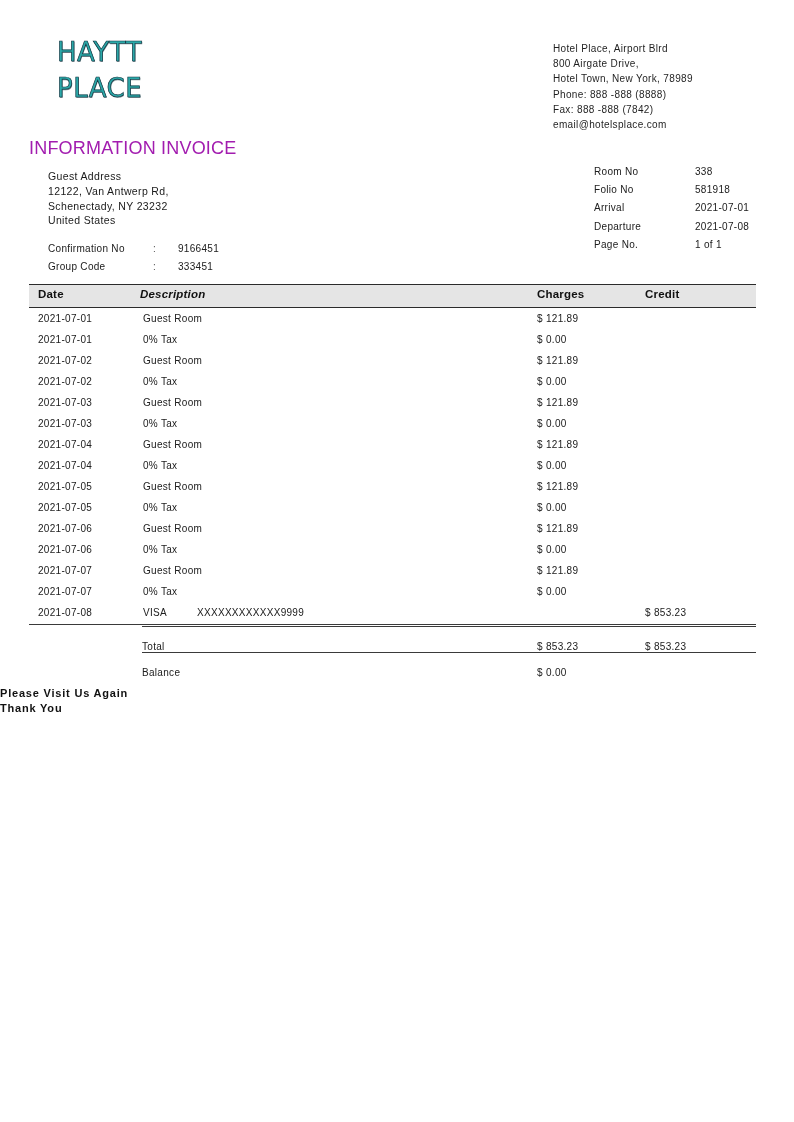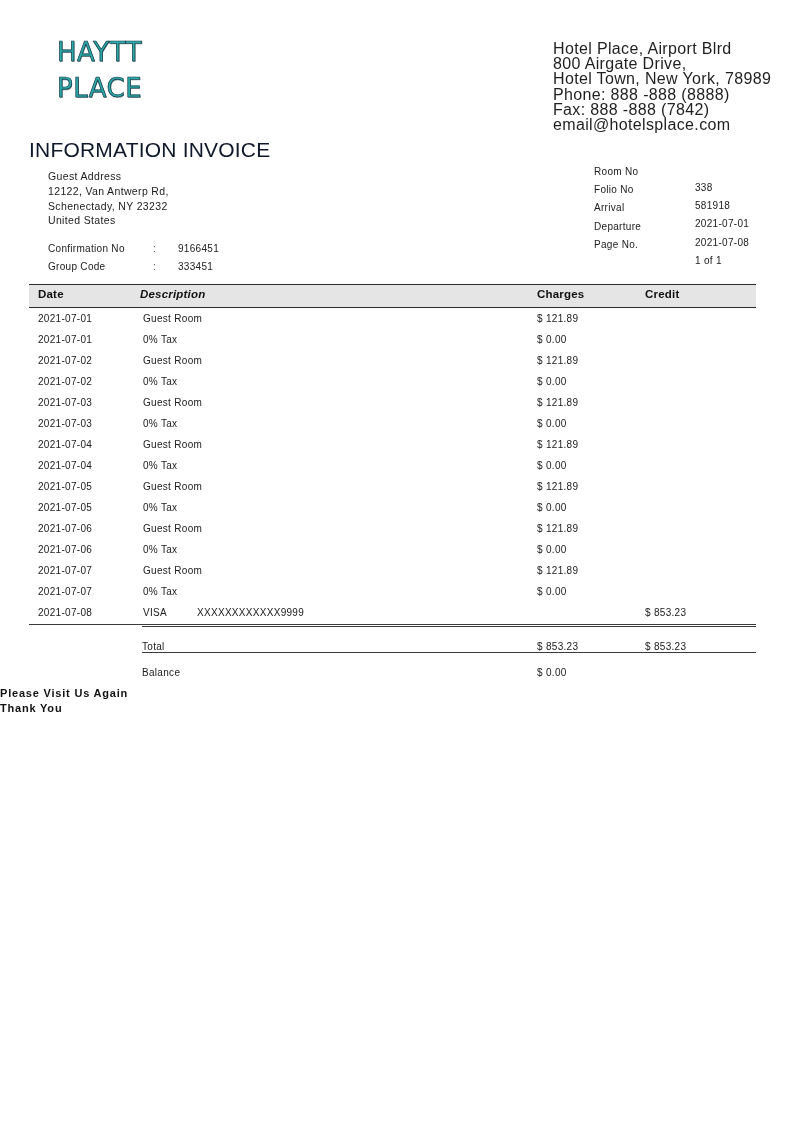--- a/index.html
+++ b/index.html
@@ -32,35 +32,35 @@
     text-shadow: 0.5px 0.5px 0 rgba(18,51,63,0.55);
     font-weight: 400;
   }
   .logo div { white-space: pre; }
 
   
   .hotel-address {
     position: absolute;
     left: 553px;
     top: 41px;
-    font-size: 16px;
+    font-size: 10px;
     line-height: 15.2px;
     letter-spacing: 0.35px;
     color: #1f1f1f;
   }
   .hotel-address div { white-space: pre; }
 
   
   .doc-title {
     position: absolute;
     left: 29px;
     top: 138px;
-    font-size: 21px;
+    font-size: 18px;
     letter-spacing: 0.2px;
-    color: #0f172a;
+    color: #a21caf;
     font-weight: 400;
     white-space: pre;
   }
 
   
   .guest-block {
     position: absolute;
     left: 48px;
     top: 169px;
     font-size: 10.5px;
@@ -86,21 +86,21 @@
   .meta-right {
     position: absolute;
     left: 594px;
     top: 163px;
     font-size: 10.5px;
     line-height: 18.2px;
     letter-spacing: 0.35px;
   }
   .meta-right .row { position: relative; height: 18.2px; white-space: pre; }
   .meta-right .lbl { position: absolute; left: 0; top: 0; }
-  .meta-right .val { position: absolute; left: 101px; top: 16px; }
+  .meta-right .val { position: absolute; left: 101px; top: 0; }
 
   
   .table {
     position: absolute;
     left: 29px;
     top: 284px;
     width: 727px;
   }
   .thead {
     position: relative;

